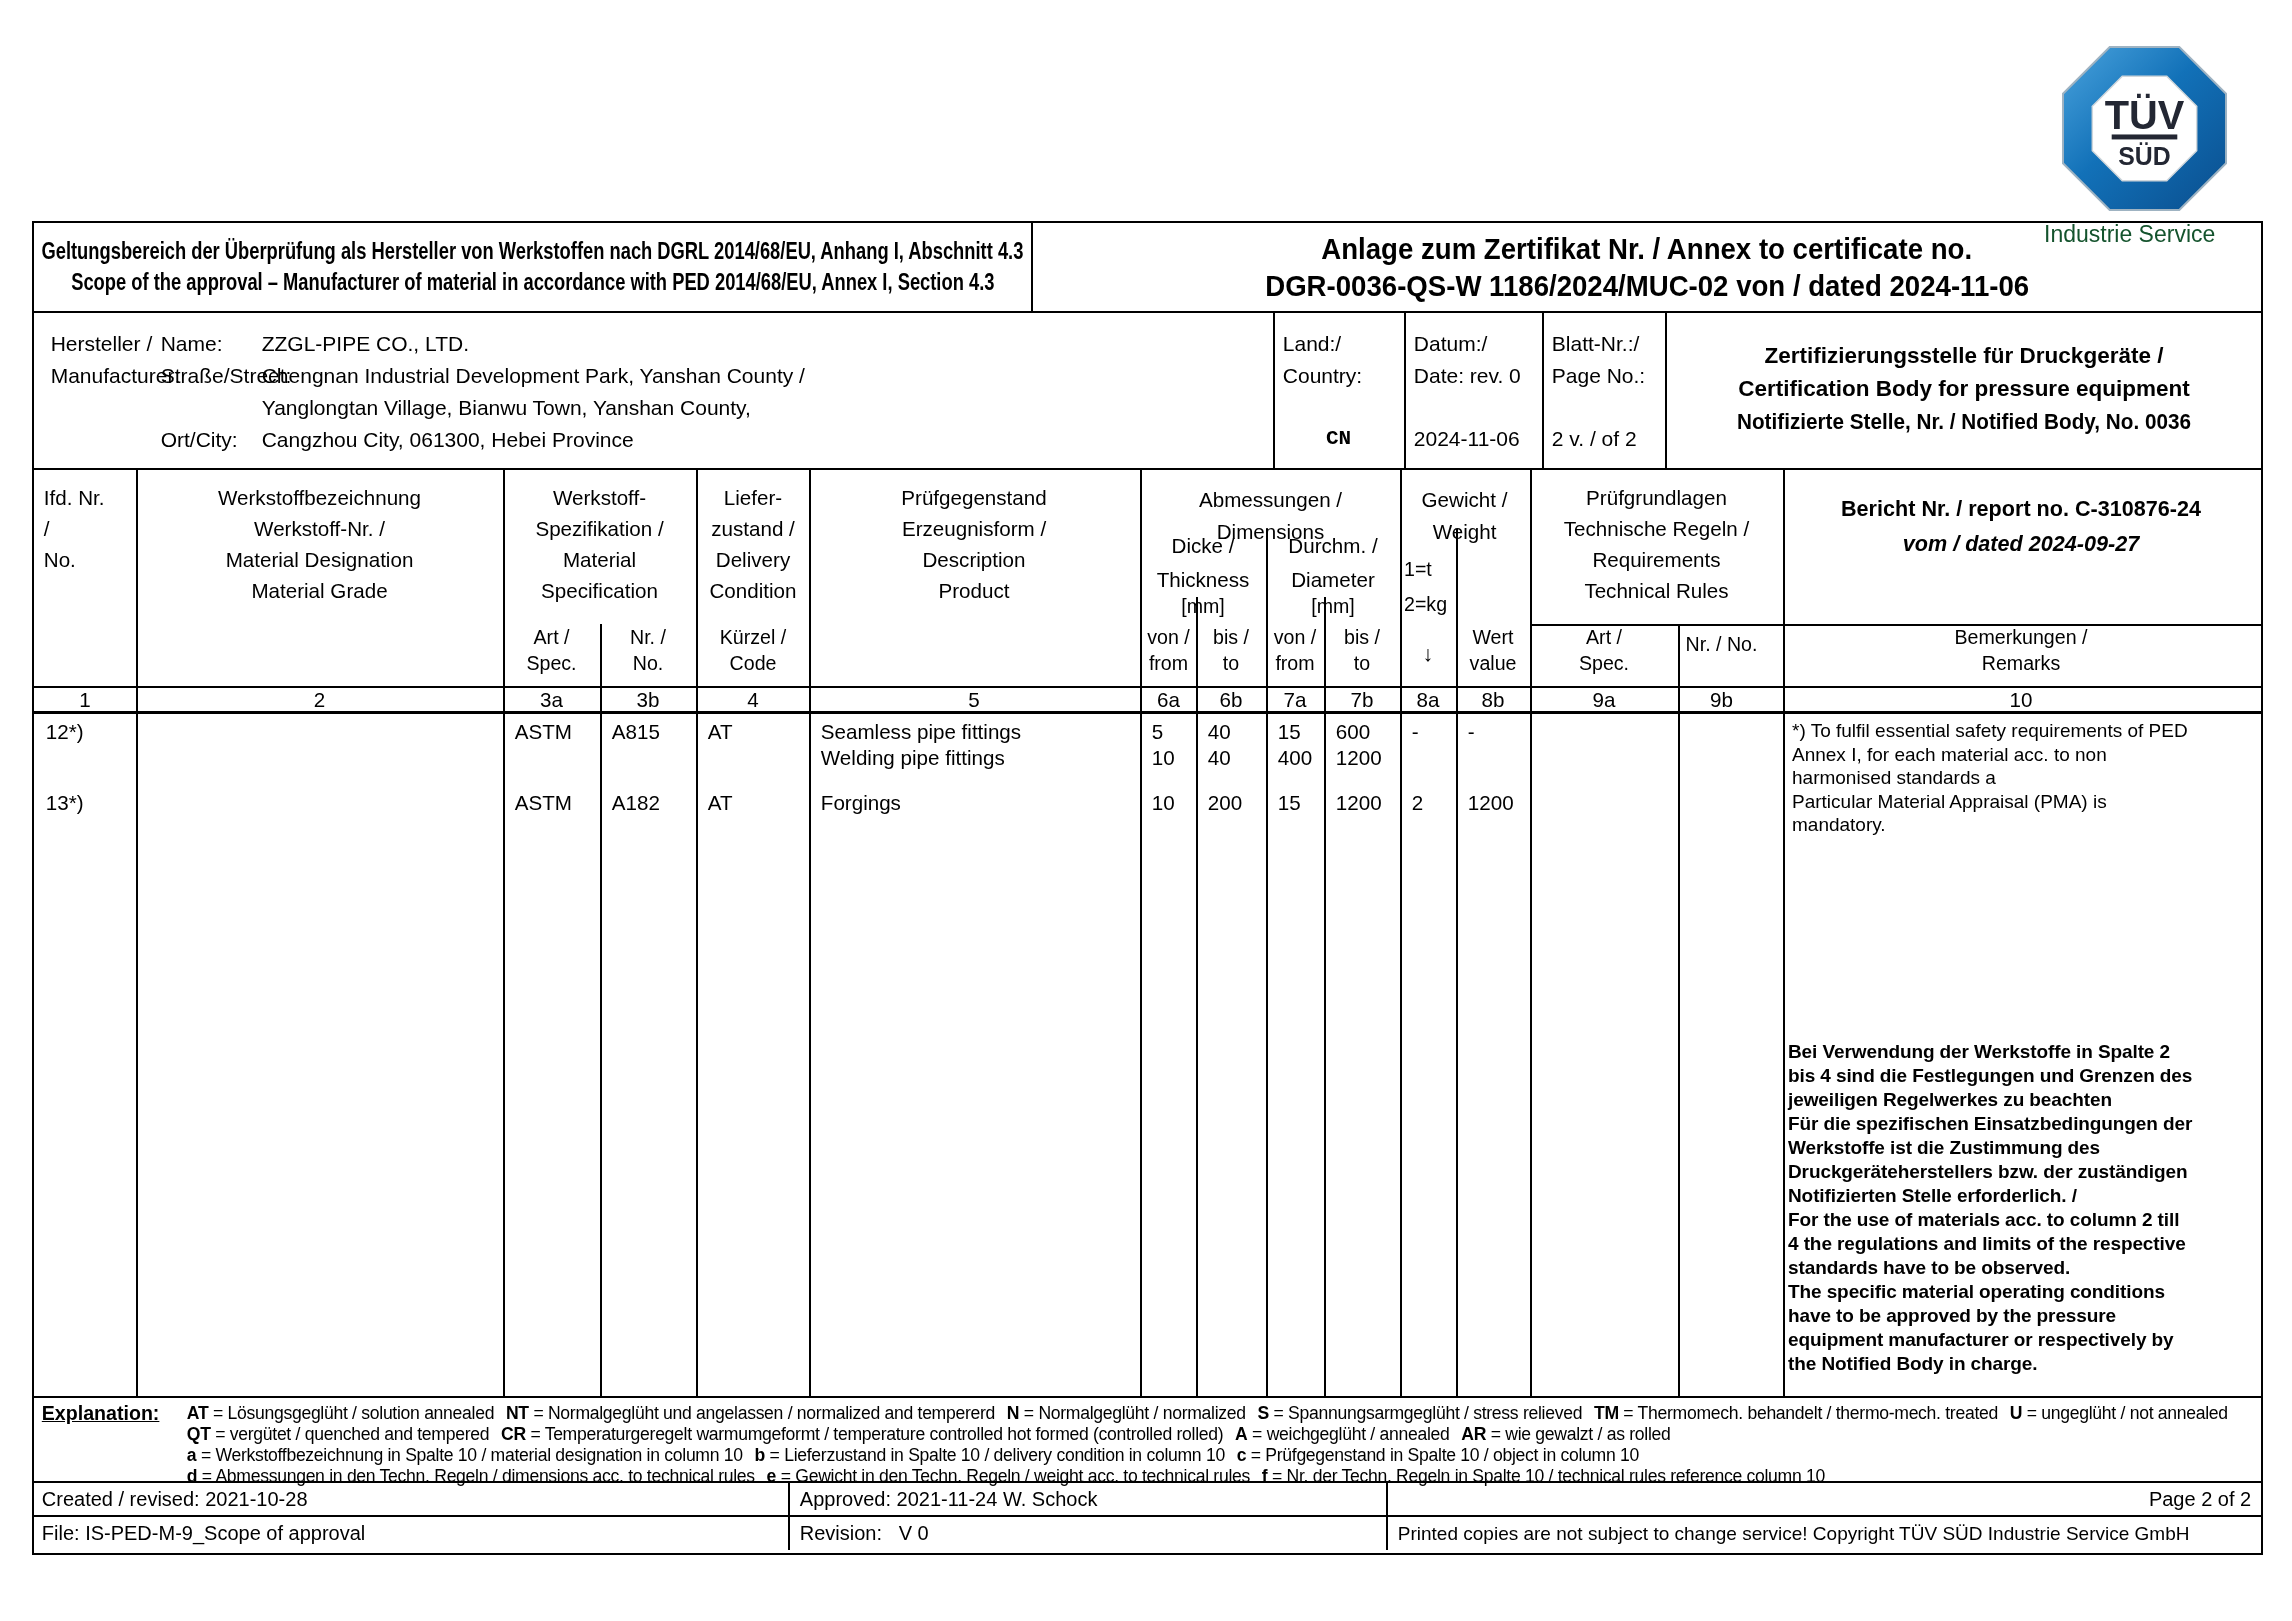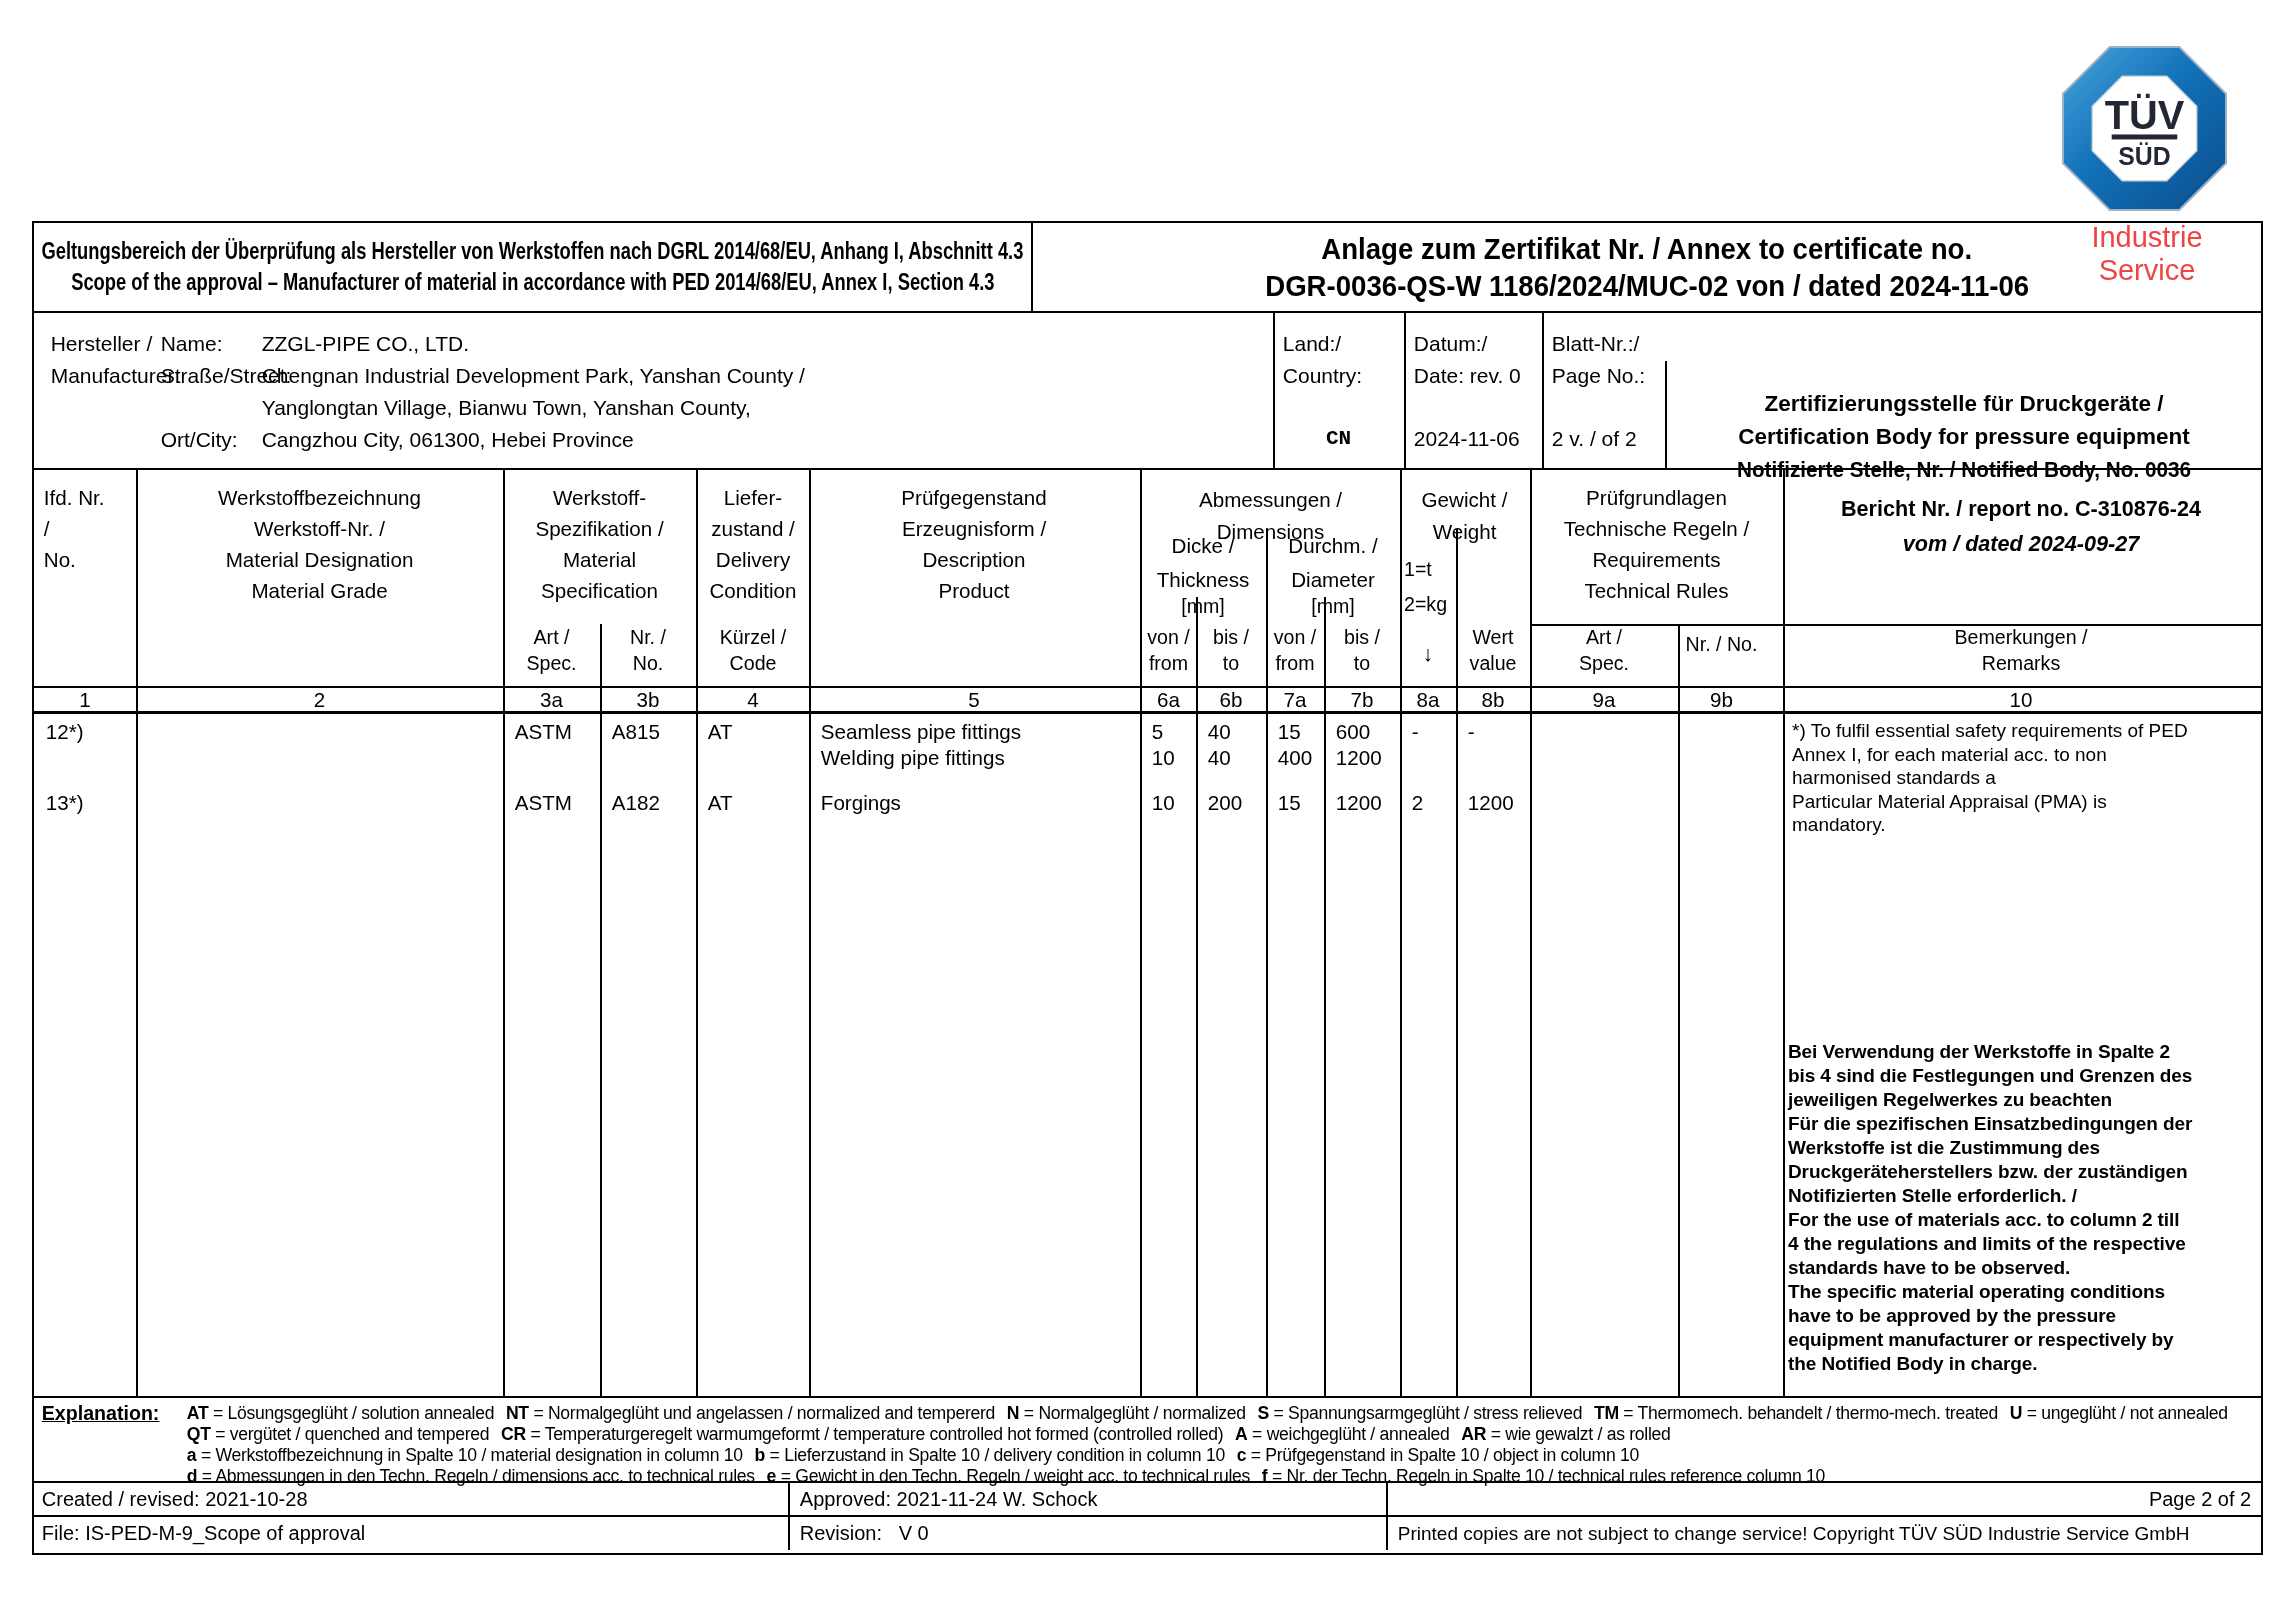--- a/index.html
+++ b/index.html
@@ -1,21 +1,21 @@
 <!DOCTYPE html>
 <html><head>
 <meta charset="utf-8">
 <style>
   html,body{margin:0;padding:0;background:#fff;}
   .page{position:relative;width:2293px;height:1621px;background:#fff;overflow:hidden;
         font-family:"Liberation Sans","DejaVu Sans",sans-serif;color:#000;}
   
   .logo{position:absolute;left:2044px;top:44px;width:206px;}
   .logo svg{display:block;margin-left:15.7px;}
-  .logo-caption{margin-top:7.8px;font-size:29px;color:#ef4444;text-align:center;}
+  .logo-caption{margin-top:7.8px;font-size:23px;color:#14532d;}
   
   .doc{position:absolute;left:32px;top:221px;width:2231px;height:1334px;
        border:2.9px solid #000;box-sizing:border-box;}
   .band{box-sizing:border-box;}
   
   .band-title{height:90px;display:flex;border-bottom:2px solid #000;}
   .bt-left{width:999px;border-right:2px solid #000;box-sizing:border-box;
            display:flex;flex-direction:column;justify-content:center;align-items:center;
            font-weight:bold;font-size:23.5px;line-height:31px;text-align:center;}
   .bt-right{flex:1;display:flex;flex-direction:column;justify-content:center;align-items:center;
@@ -24,21 +24,21 @@
   .squeeze2{white-space:nowrap;transform:scaleX(0.92);transform-origin:50% 50%;}
   
   .band-mfr{height:157px;display:flex;border-bottom:2px solid #000;font-size:21px;line-height:32px;}
   .mfr-main{width:1239px;box-sizing:border-box;padding:14.7px 0 0 16.7px;}
   .mfr-grid{display:grid;grid-template-columns:110px 101px auto;}
   .mfr-cell{white-space:nowrap;}
   .mfr-land{width:131px;border-left:2px solid #000;box-sizing:border-box;padding:14.7px 0 0 7.8px;}
   .mfr-date{width:138px;border-left:2px solid #000;box-sizing:border-box;padding:14.7px 0 0 7.8px;}
   .mfr-page{width:123px;border-left:2px solid #000;box-sizing:border-box;padding:14.7px 0 0 7.8px;}
   .mfr-cert{flex:1;border-left:2px solid #000;box-sizing:border-box;padding-top:26px;
-            text-align:center;font-weight:bold;font-size:22.5px;line-height:33px;margin-top:48px;}
+            text-align:center;font-weight:bold;font-size:22.5px;line-height:33px;}
   .cn-val{text-align:center;font-weight:bold;margin-top:31px;padding-right:9.8px;font-family:Liberation Mono, monospace;}
   .gap-line{margin-top:31px;white-space:nowrap;}
   
   .grid{position:relative;height:926px;font-size:20.6px;border-radius:7px;}
   .vline{position:absolute;width:2px;background:#000;bottom:0;}
   .hline{position:absolute;height:2px;background:#000;}
   
   .k1{left:0;width:102px}.k2{left:102px;width:367px}.k3{left:469px;width:193px}
   .k3a{left:469px;width:97px}.k3b{left:566px;width:96px}.k4{left:662px;width:114px}
   .k5{left:775px;width:330px}.k67{left:1106px;width:261px}.k6{left:1106px;width:126px}

